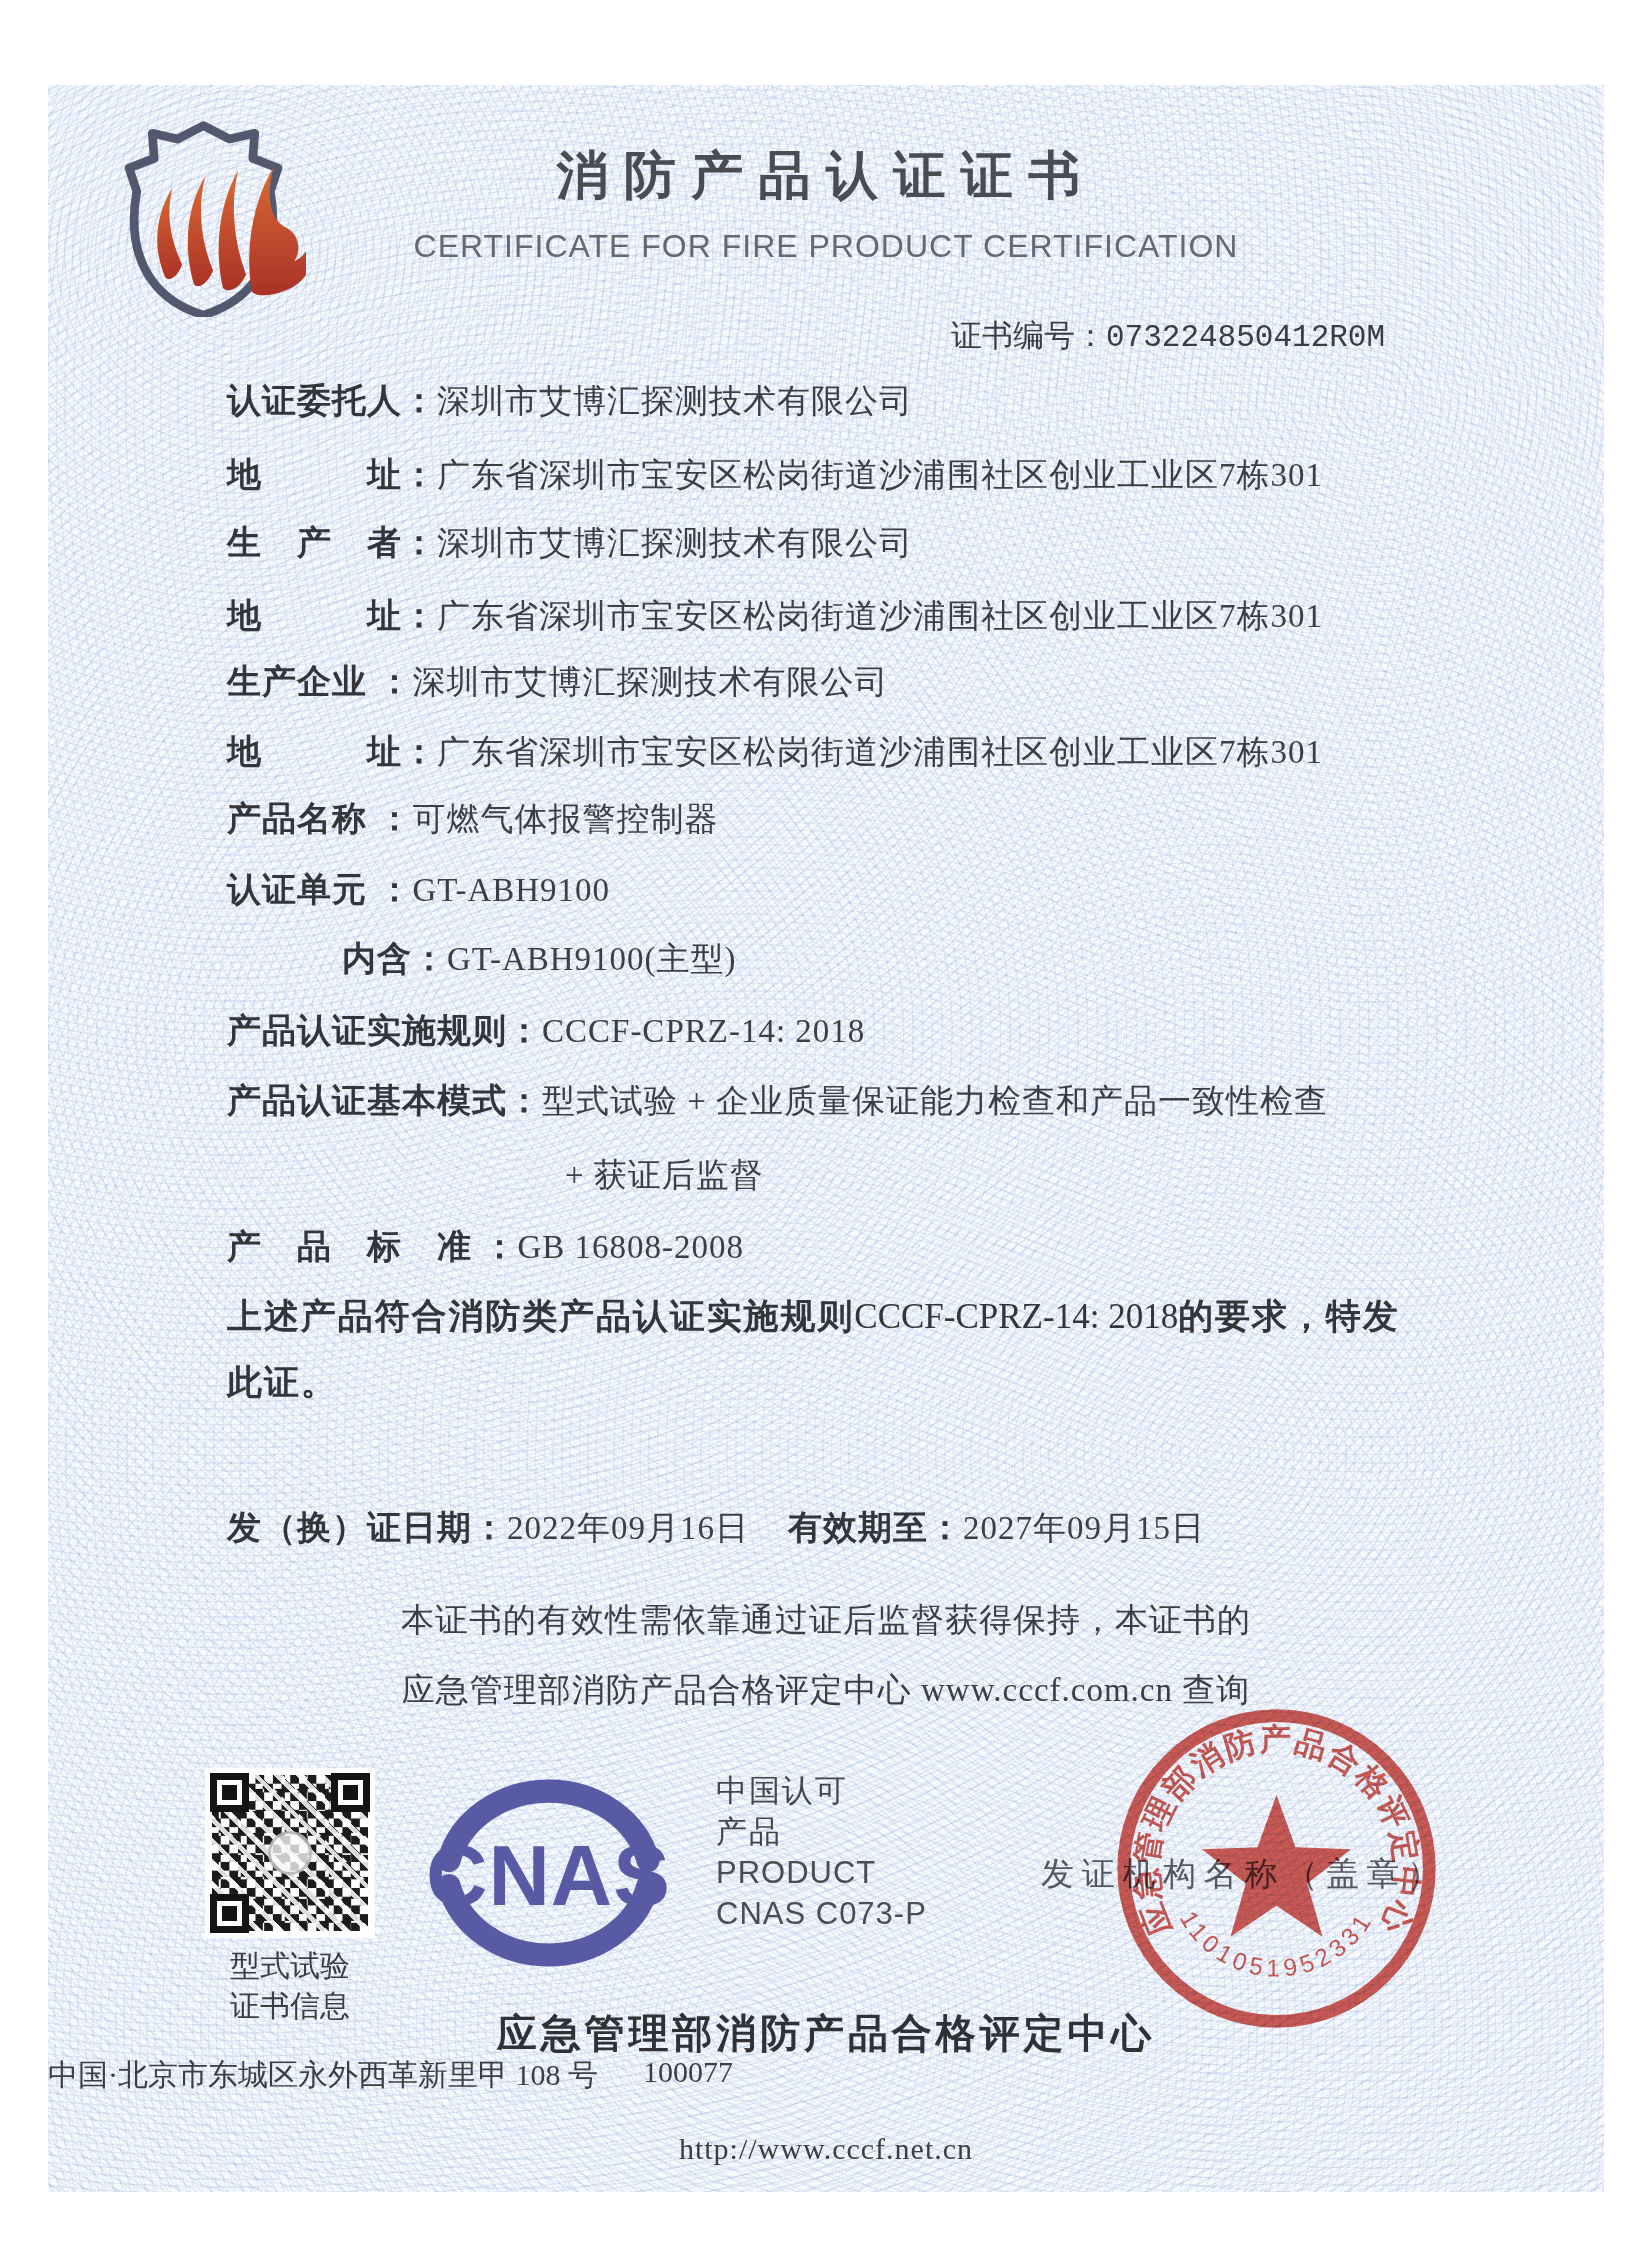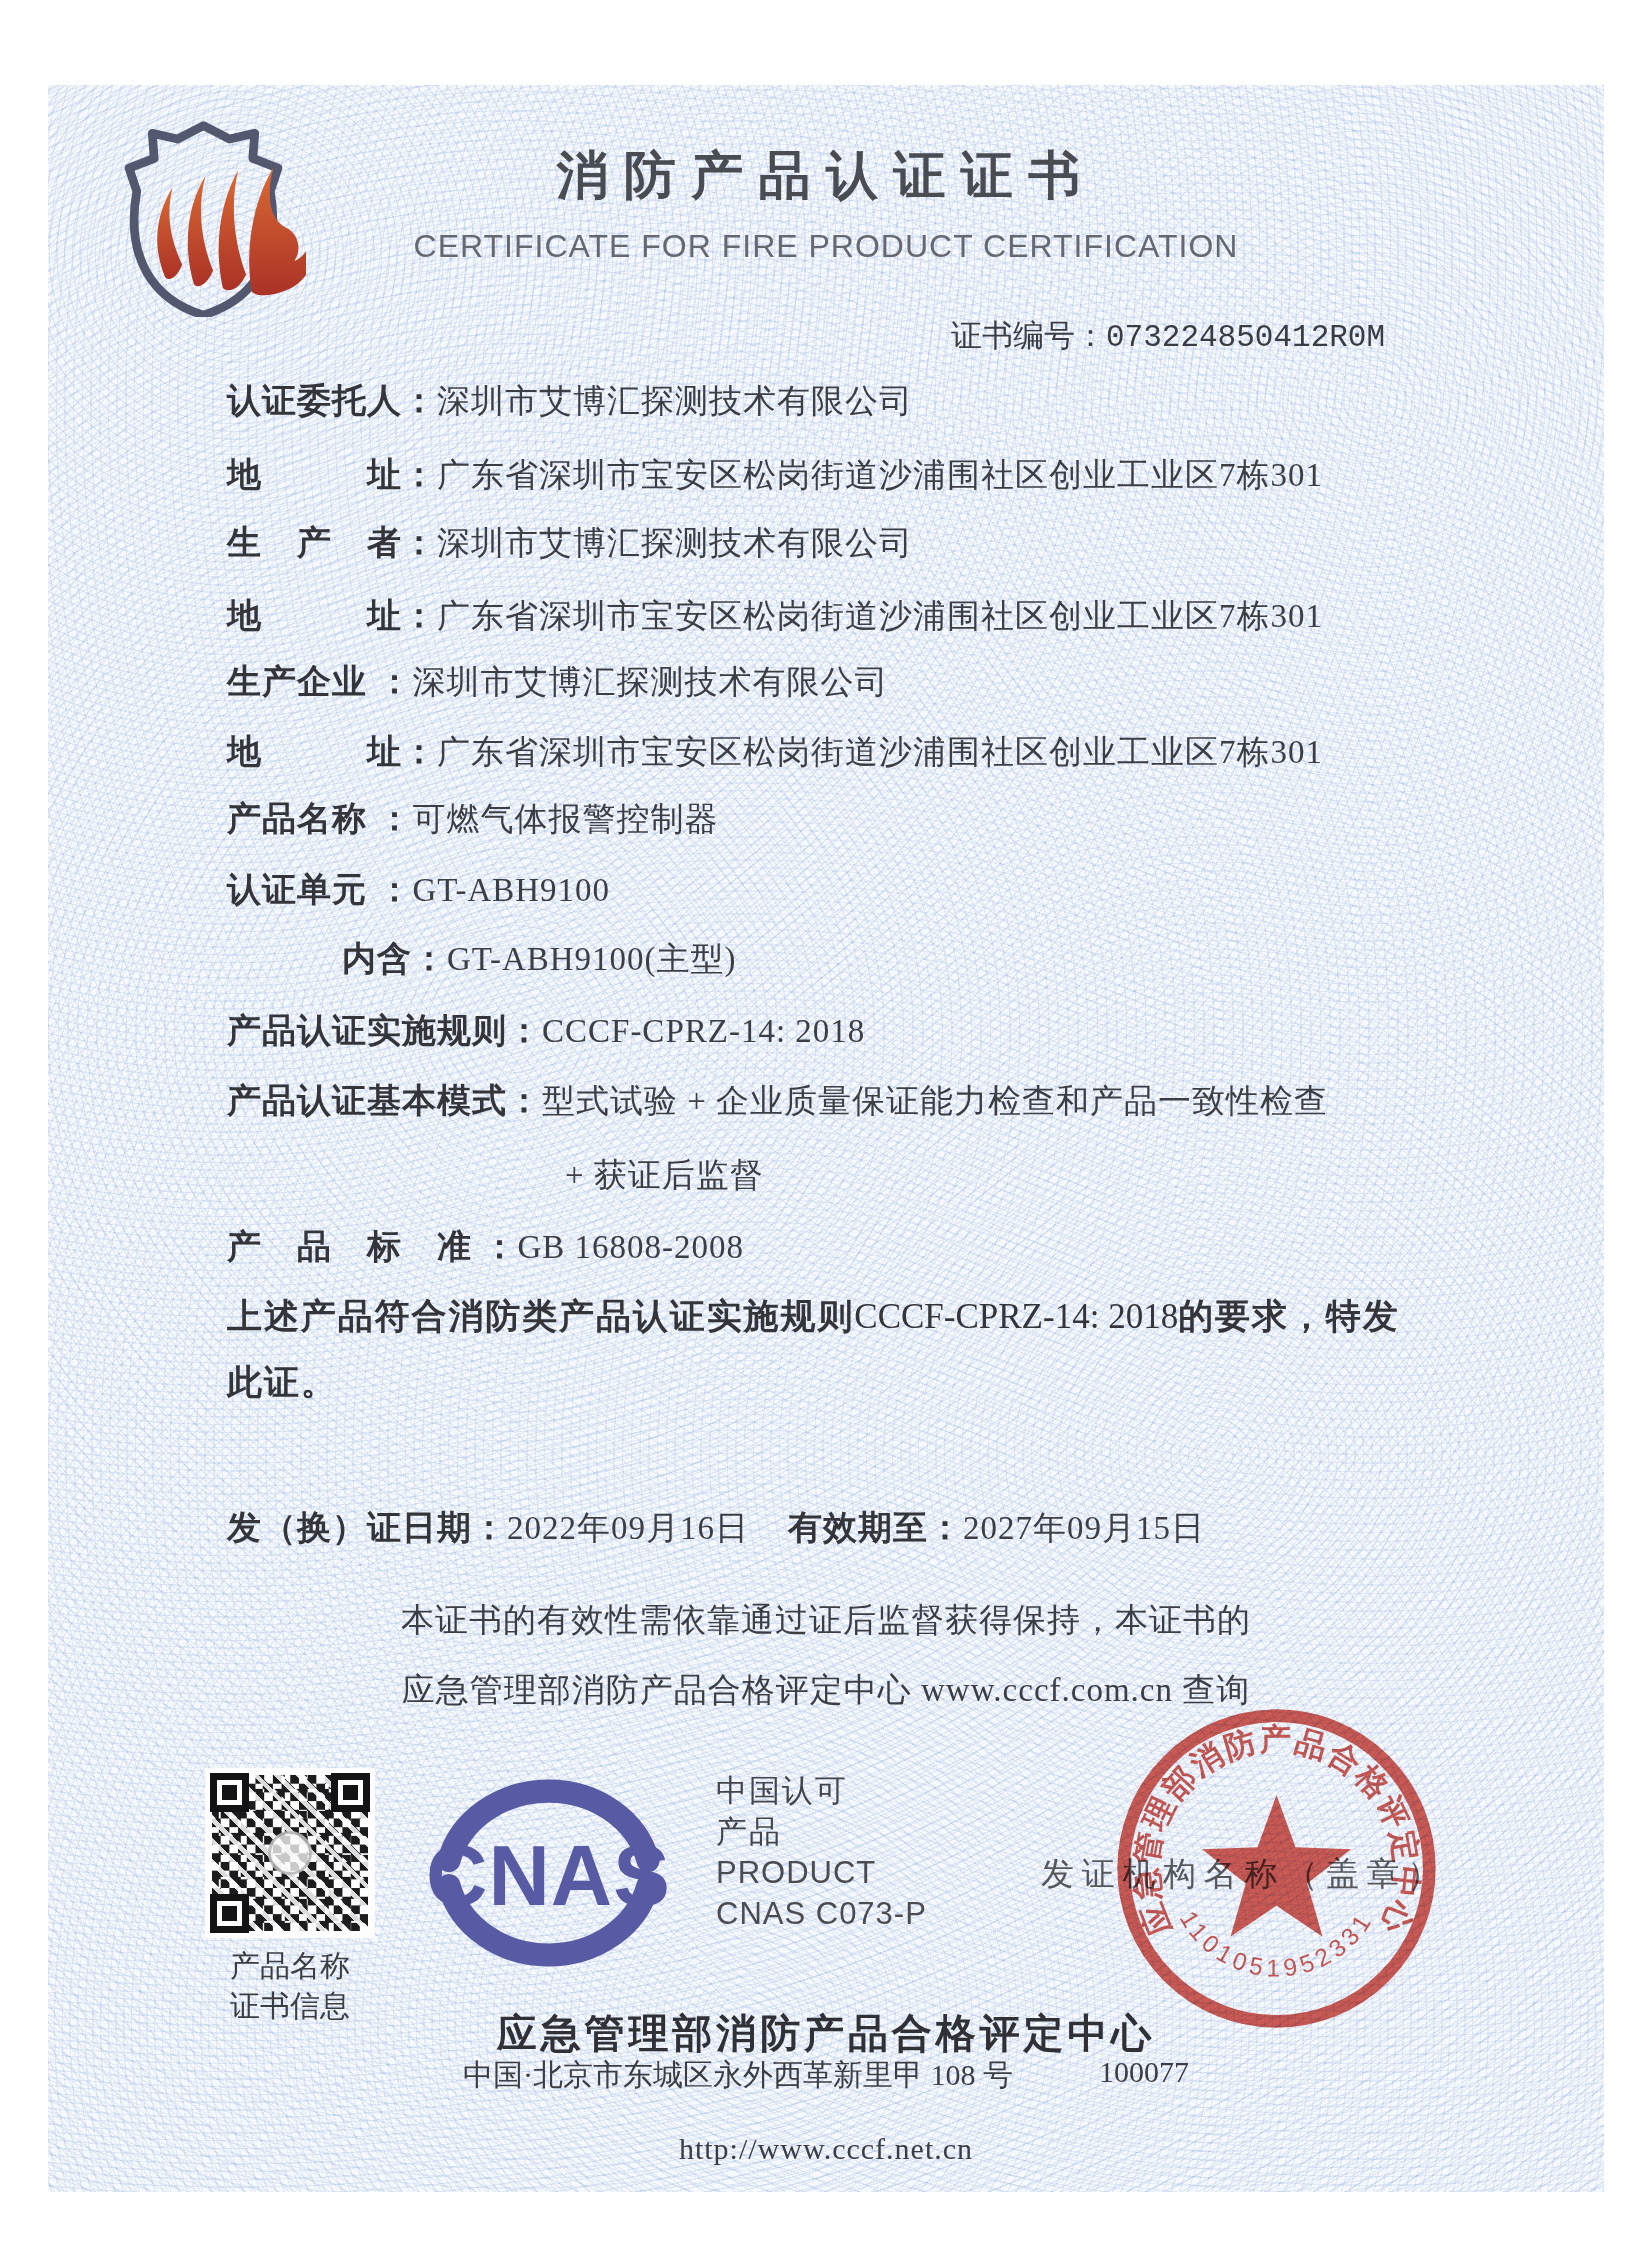--- a/index.html
+++ b/index.html
@@ -58,21 +58,21 @@
   
   .cnas{left:372px;top:1673px;width:257px;height:234px;}
   .accred{left:668px;top:1685px;font-size:31px;line-height:41px;color:#43454c;}
   .accred .cnline{font-family:"Liberation Serif","DejaVu Serif",serif;letter-spacing:1.9px;}
   .accred .latin{color:#4a4c52;letter-spacing:1px;}
   
   .stamp-caption{left:993px;top:1767px;font-size:33px;letter-spacing:7.7px;color:#55575d;
     font-family:"Liberation Serif","DejaVu Serif",serif;z-index:1;}
   .stamp{left:1062px;top:1617px;width:333px;height:333px;z-index:2;mix-blend-mode:multiply;opacity:.9;}
   .orgname{top:1898px;font-size:40px;font-weight:bold;letter-spacing:3.9px;color:#2f3137;}
-  .addr{top:1970px;left:0;width:100%;display:flex;justify-content:center;gap:86px;
+  .addr{top:1970px;left:0;width:100%;display:flex;justify-content:flex-start;gap:45px;
     font-size:30px;color:#3b3d44;font-family:"Liberation Serif","DejaVu Serif",serif;}
   .website{top:2024px;font-size:30px;color:#3b3d44;font-family:"Liberation Serif","DejaVu Serif",serif;letter-spacing:1px;}
 </style>
 </head>
 <body>
 
 <div class="cert">
 
   <svg class="abs logo" viewBox="0 0 212 212">
     <defs>
@@ -150,21 +150,21 @@
   <div class="abs center-line note" style="top:1560px">应急管理部消防产品合格评定中心 www.cccf.com.cn 查询</div>
 
   <div class="abs qr">
     <div class="qr-noise"></div>
     <div class="finder tl"></div>
     <div class="finder tr"></div>
     <div class="finder bl"></div>
     <div class="qr-logo"></div>
   </div>
   <div class="abs qr-caption">
-    <div>产品名称</div>
+    <div>型式试验</div>
     <div>证书信息</div>
   </div>
 
   <svg class="abs cnas" viewBox="0 0 266 242">
     <path d="M30,106 A106,94 0 0 1 236,106" fill="none" stroke="#585ba3" stroke-width="24" stroke-linecap="round"></path>
     <path d="M236,132 A106,94 0 0 1 30,132" fill="none" stroke="#585ba3" stroke-width="24" stroke-linecap="round"></path>
     <text x="133" y="152" text-anchor="middle" font-size="88" font-weight="bold" fill="#585ba3" font-family="Liberation Sans, DejaVu Sans, sans-serif" letter-spacing="1">CNAS</text>
   </svg>
 
   <div class="abs accred">

